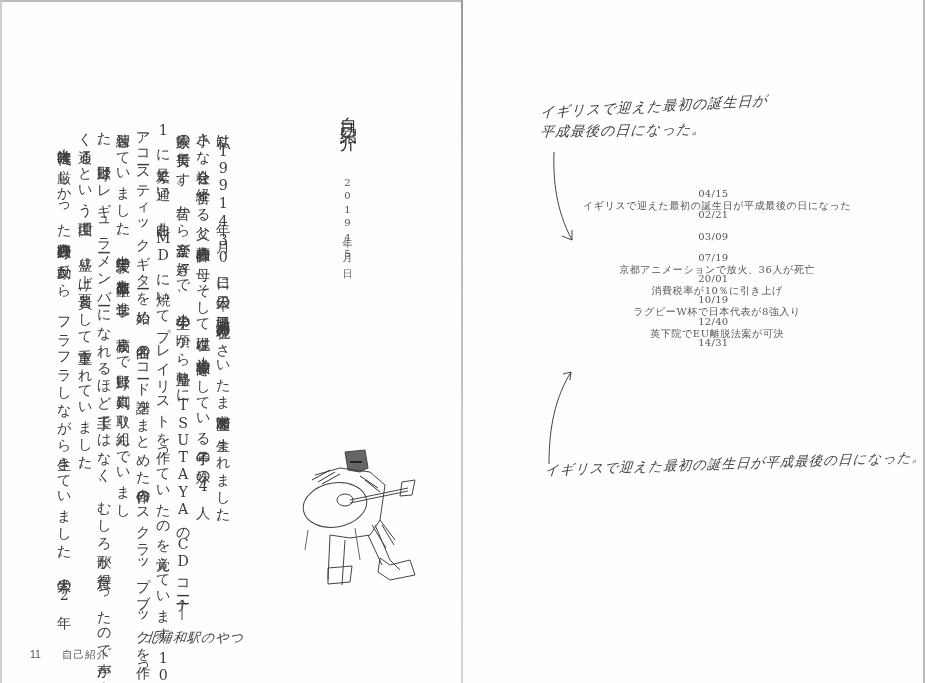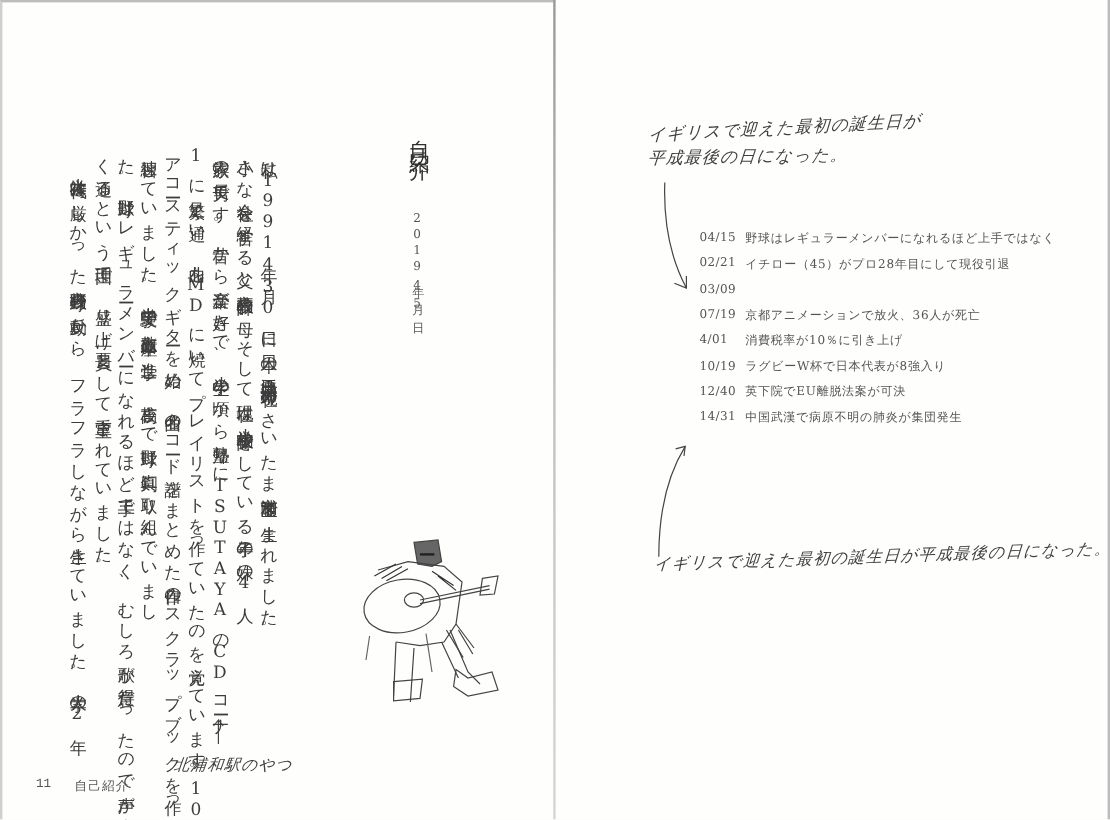--- a/index.html
+++ b/index.html
@@ -33,41 +33,41 @@
   .date {
     left: 340px; top: 177px;
     font-size: 10px; letter-spacing: 2.3px; color: #555;
   }
   .body-col {
     font-size: 14.2px; letter-spacing: 1.25px; color: #3c3c3c;
     top: 122px; line-height: 1;
   }
 
   
-  .footer { position: absolute; top: 648px; font-family: Liberation Mono, monospace; font-size: 10.5px; color: #555; text-align: right; }
+  .footer { position: absolute; top: 648px; font-family: Liberation Sans, sans-serif; font-size: 10.5px; color: #555; text-align: right; }
   .folio { left: 30px; }
   .running-head { left: 62px; letter-spacing: 1px; }
 
   
   .hand {
     position: absolute;
     font-family: "DejaVu Sans", sans-serif;
     color: #3f3f3f;
     font-style: italic;
     transform: skewX(-6deg);
     white-space: nowrap;
   }
   .hand-note-station { left: 145px; top: 629px; font-size: 13px; letter-spacing: 1px; }
   .hand-top-1 { left: 540px; top: 98px; font-size: 14px; letter-spacing: 1px; transform: rotate(-3deg) skewX(-6deg); }
   .hand-top-2 { left: 540px; top: 122px; font-size: 14px; letter-spacing: 1px; transform: rotate(-1deg) skewX(-6deg); }
   .hand-bottom { left: 545px; top: 455px; font-size: 13.5px; letter-spacing: 1px; transform: rotate(-2deg) skewX(-6deg); }
 
   
   .timeline { position: absolute; left: 583px; top: 188px; font-family: "DejaVu Serif", serif; font-size: 10px; color: #555; }
-  .tl-row { height: 21.3px; display: flex; align-items: center; white-space: nowrap; }
+  .tl-row { height: 21.3px; display: flex; align-items: center; white-space: nowrap; flex-direction: column; }
   .tl-date { width: 38px; letter-spacing: 0.3px; }
   .tl-text { letter-spacing: 0.6px; }
 
   svg.drawing { position: absolute; overflow: visible; }
 </style>
 </head>
 <body>
 
 <div class="page page-left"></div>
 <div class="page page-right"></div>
@@ -118,44 +118,42 @@
   <path d="M14 86 L24 90 L24 80"></path>
 </svg>
 <svg class="drawing" style="left:545px; top:368px;" width="30" height="100" viewBox="0 0 30 100" fill="none" stroke="#444" stroke-width="1">
   <path d="M4 96 C4 60, 10 30, 26 4"></path>
   <path d="M18 6 L26 4 L25 12"></path>
 </svg>
 
 <div class="timeline">
   <div class="tl-row">
       <span class="tl-date">04/15</span>
-      <span class="tl-text">野球はレギュラーメンバーになれるほど上手ではなく</span>
+      <span class="tl-text">イギリスで迎えた最初の誕生日が平成最後の日になった</span>
     </div>
   <div class="tl-row">
       <span class="tl-date">02/21</span>
-      <span class="tl-text">イチロー（45）がプロ28年目にして現役引退</span>
     </div>
   <div class="tl-row">
       <span class="tl-date">03/09</span>
     </div>
   <div class="tl-row">
       <span class="tl-date">07/19</span>
       <span class="tl-text">京都アニメーションで放火、36人が死亡</span>
     </div>
   <div class="tl-row">
-      <span class="tl-date">4/01</span>
+      <span class="tl-date">20/01</span>
       <span class="tl-text">消費税率が10％に引き上げ</span>
     </div>
   <div class="tl-row">
       <span class="tl-date">10/19</span>
       <span class="tl-text">ラグビーW杯で日本代表が8強入り</span>
     </div>
   <div class="tl-row">
       <span class="tl-date">12/40</span>
       <span class="tl-text">英下院でEU離脱法案が可決</span>
     </div>
   <div class="tl-row">
       <span class="tl-date">14/31</span>
-      <span class="tl-text">中国武漢で病原不明の肺炎が集団発生</span>
     </div>
 </div>
 
 <div class="hand hand-bottom">イギリスで迎えた最初の誕生日が平成最後の日になった。</div>
 
 </body></html>

